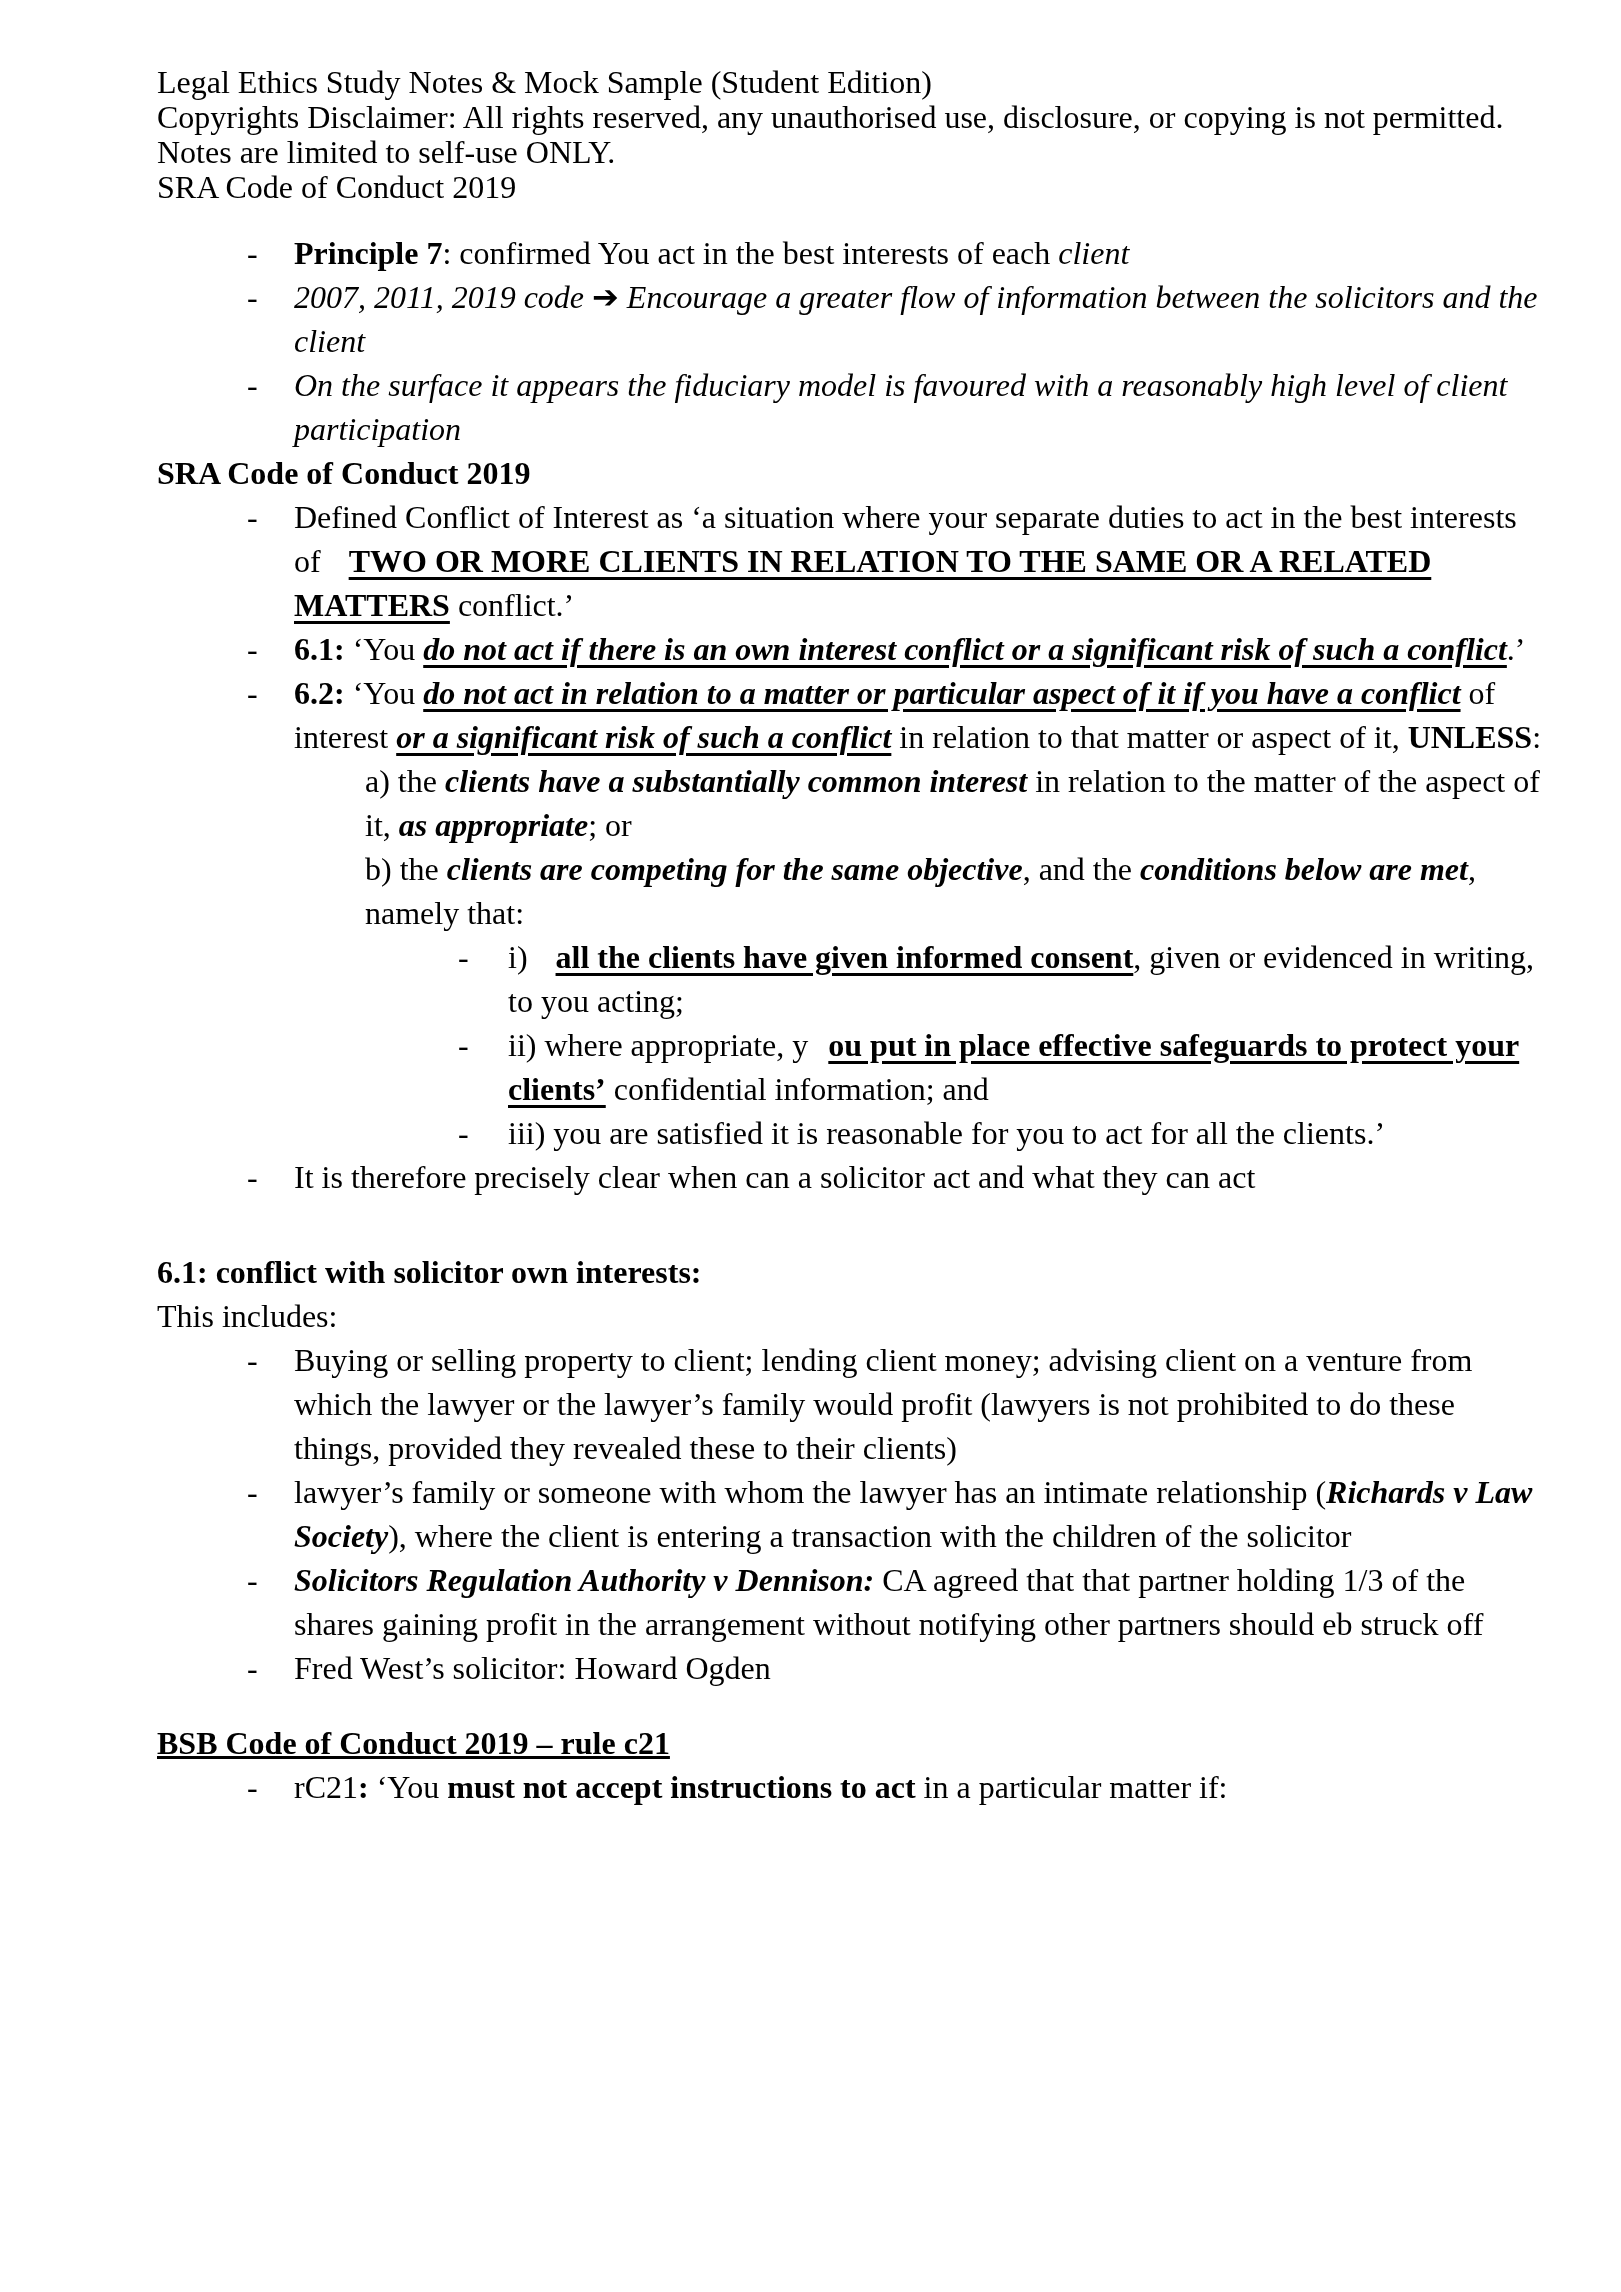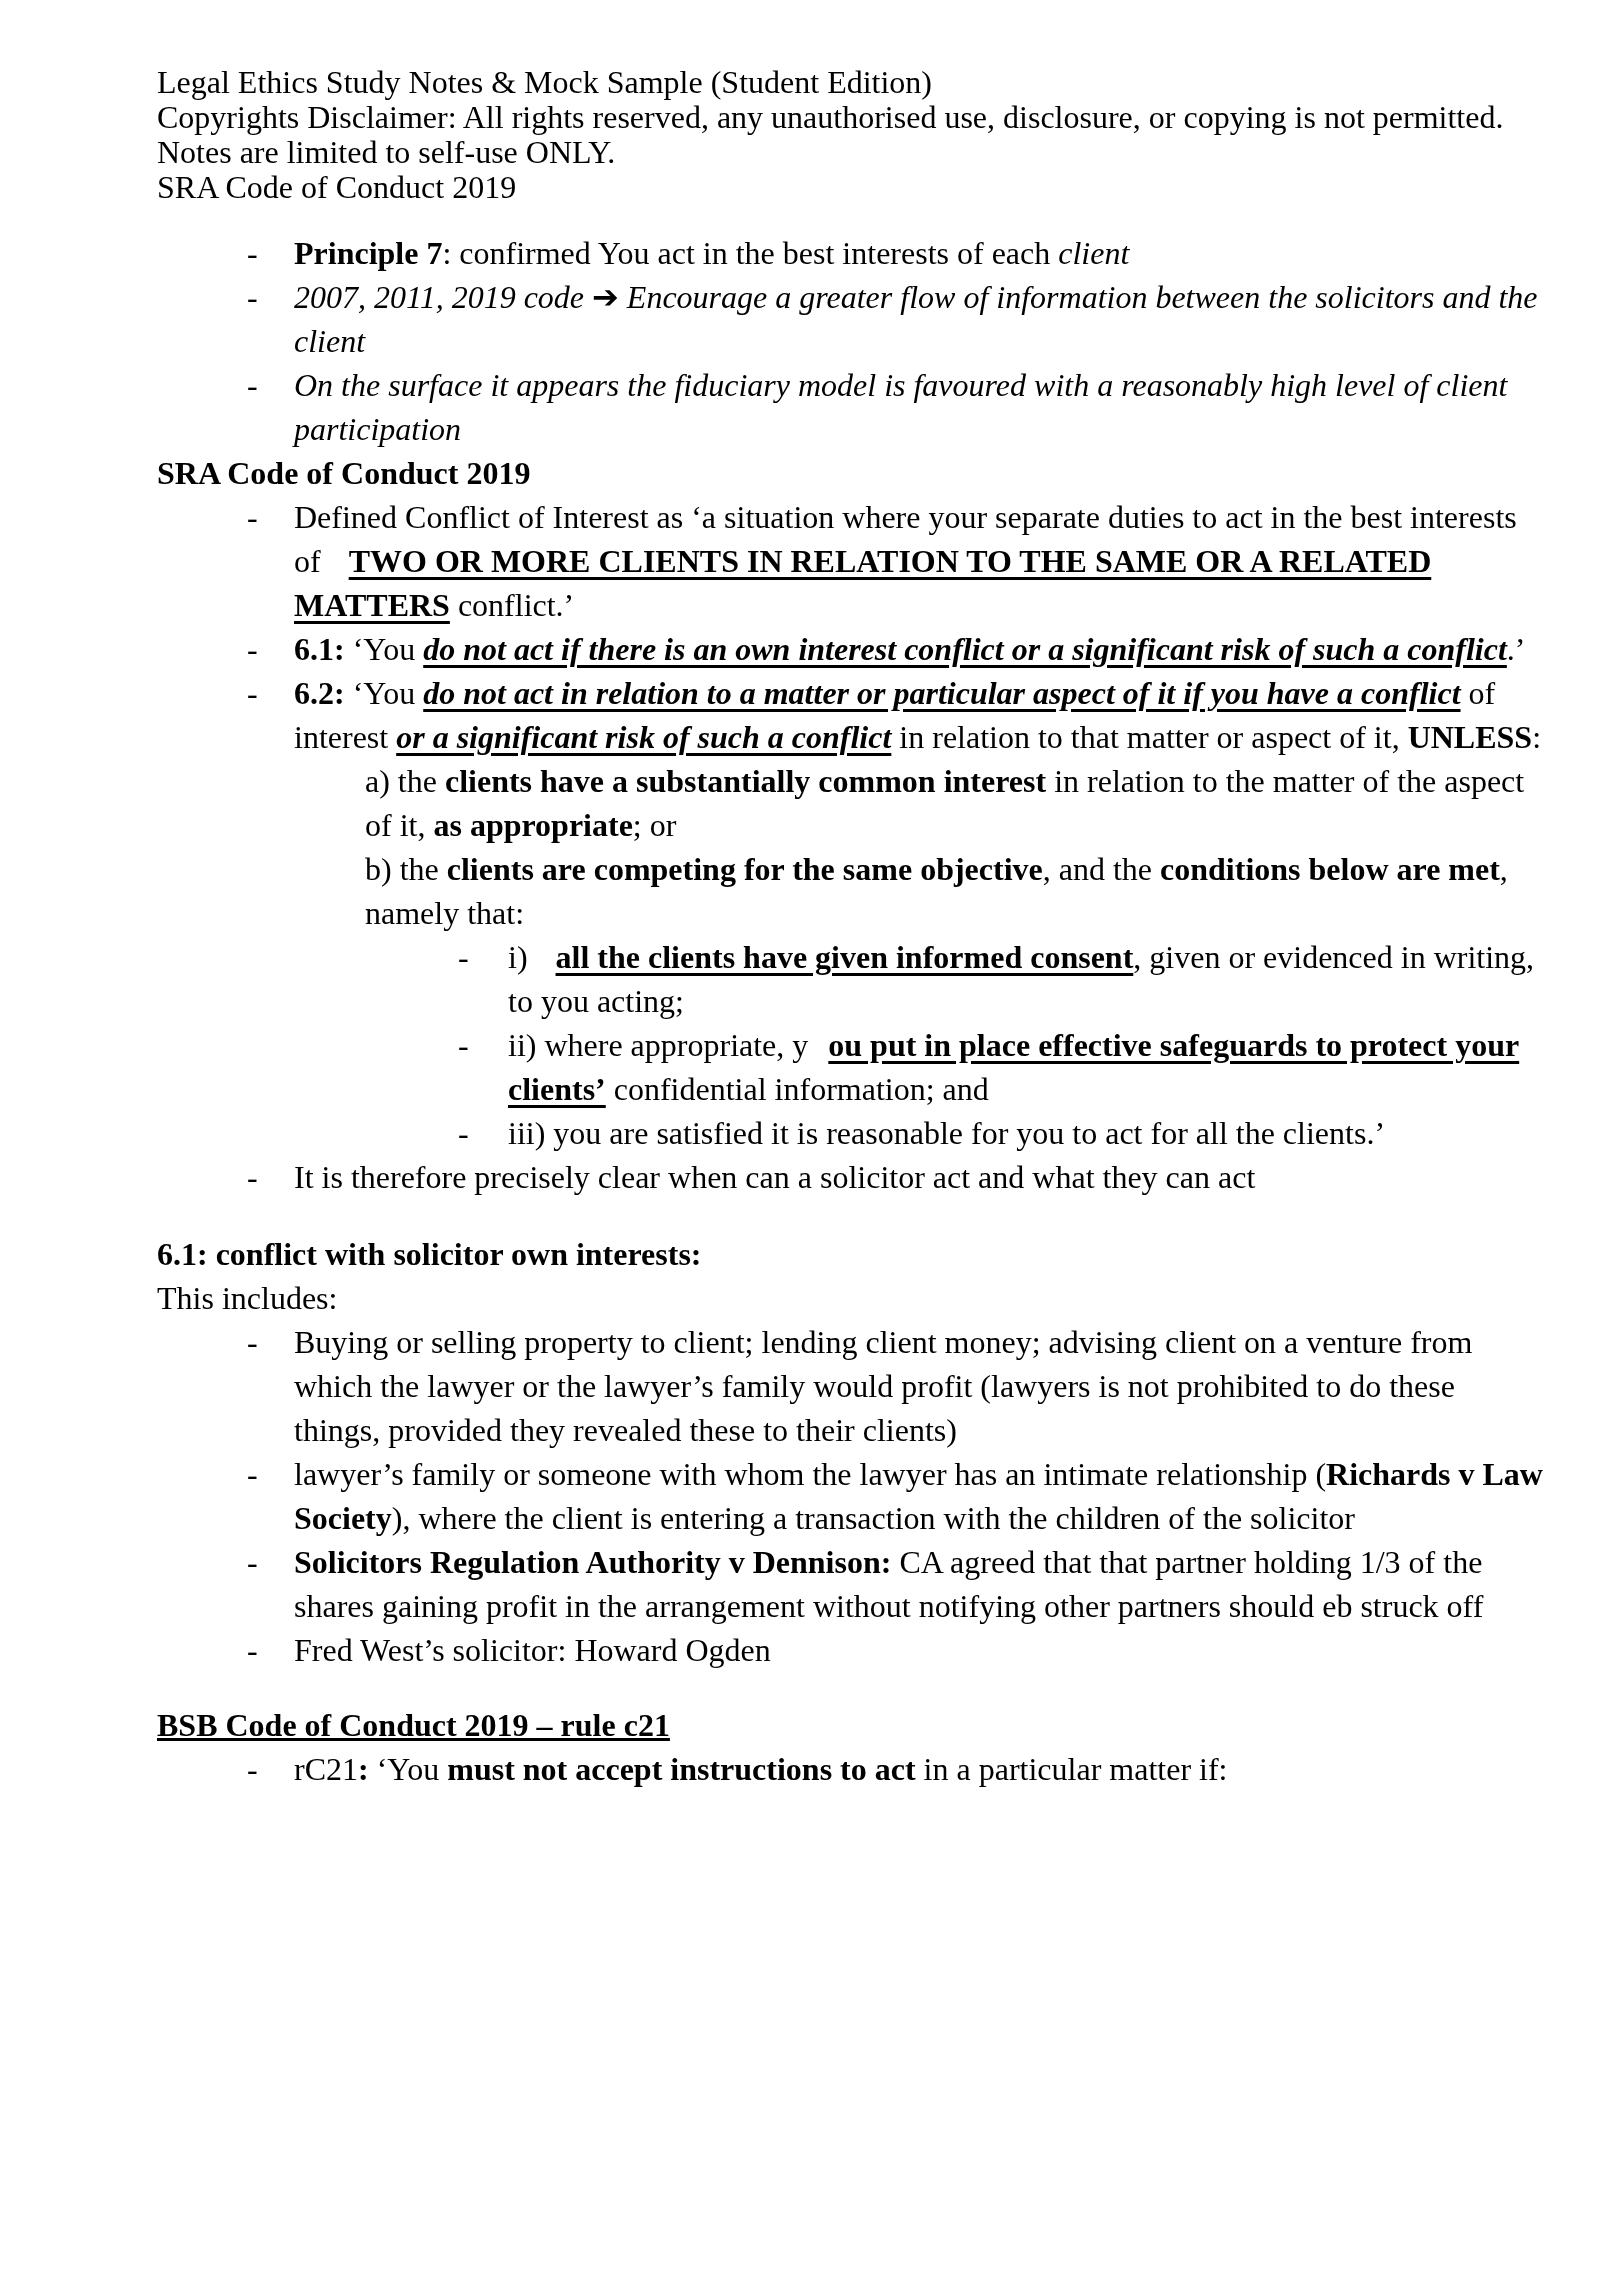--- a/index.html
+++ b/index.html
@@ -9,38 +9,38 @@
     font-family:"Liberation Serif", serif;
     font-size:32px; color:#000; overflow:hidden;
   }
   .page { padding:65px 74px 0 157px; }
 
   .hdr { line-height:35px; }
   .line { line-height:44px; }
 
   .b   { font-weight:bold;font-family:Liberation Serif, serif; }
   .i   { font-style:italic; }
-  .bi  { font-weight:bold; }
+  .bi  { font-weight:bold; font-style:italic; }
   .bu  { font-weight:bold; text-decoration:underline; text-decoration-thickness:2.9px; text-underline-offset:4.9px;margin-left:20px; }
   .biu { font-weight:bold; font-style:italic; text-decoration:underline; text-decoration-thickness:2.9px; text-underline-offset:4.9px; }
 
   .arrow { font-style:normal; font-family:"DejaVu Sans", sans-serif; }
 
   .ctitle { text-align:center; font-weight:bold; }
   .bhead  { font-weight:bold; }
 
   .li1 { position:relative; padding-left:137px; }
   .li1 > .marker { position:absolute; left:90px; top:0; }
   .p2  { padding-left:208px; }
   .li3 { position:relative; padding-left:351px; }
   .li3 > .marker { position:absolute; left:301px; top:0; }
 
   .mt-intro    { margin-top:25.5px; }
   .mt-conflict { margin-top:31px; }
-  .mt-own      { margin-top:33px; }
+  .mt-own      { margin-top:51px; }
   .mt-bsb      { margin-top:31px;text-decoration:underline; }
 </style>
 </head>
 <body>
 
 <div class="page">
 
   <p class="hdr">Legal Ethics Study Notes &amp; Mock Sample (Student Edition)</p>
   <p class="hdr">Copyrights Disclaimer: All rights reserved, any unauthorised use, disclosure, or copying is not permitted. Notes are limited to self-use ONLY.</p>
   <p class="hdr">SRA Code of Conduct 2019</p>

